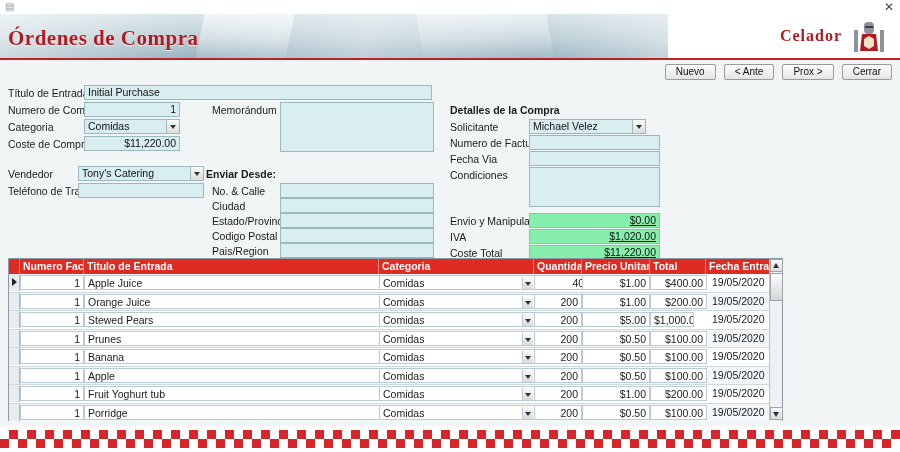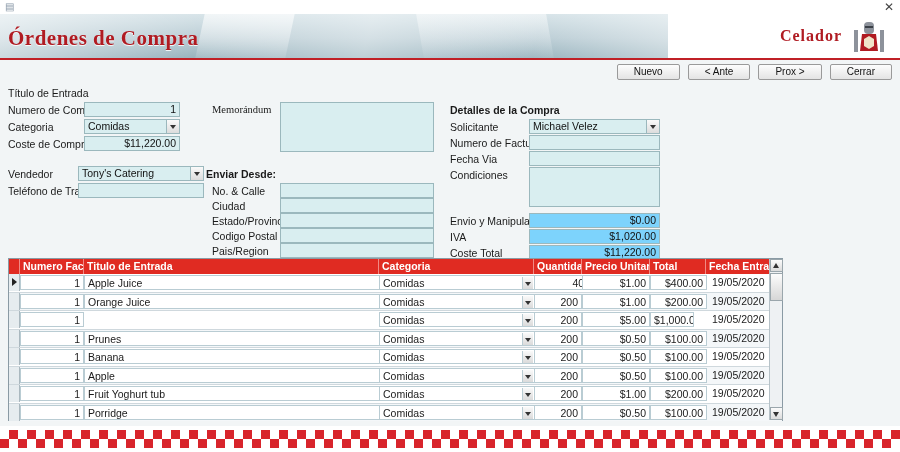--- a/index.html
+++ b/index.html
@@ -117,21 +117,21 @@
     position: absolute;
     right: 8px; top: 64px;
     height: 18px;
   }
   .tb-btn {
     display: inline-block;
     height: 16px;
     line-height: 14px;
     min-width: 42px;
     margin-left: 5px;
-    padding: 0 16px;
+    padding: 0 10px;
     font-size: 10px;
     text-align: center;
     color: #111;
     background: linear-gradient(180deg,#fdfdfd,#e4e4e4);
     border: 1px solid #9a9a9a;
     border-radius: 2px;
     cursor: pointer;
     box-sizing: border-box;
   }
   
@@ -155,21 +155,21 @@
     height: 15px;
     background: #d9eef0;
     border: 1px solid #9bb8bd;
     font-size: 10.5px;
     line-height: 13px;
     padding: 0 3px;
     color: #111;
     overflow: hidden;
     white-space: nowrap;
   }
-  .fld.white { background: #7dd3fc; }
+  .fld.white { background: #86efac; text-decoration: underline; }
   .fld.num { text-align: right; }
   .fld.area { height: 46px; }
   .combo {
     position: absolute;
     box-sizing: border-box;
     height: 15px;
     background: #d9eef0;
     border: 1px solid #9bb8bd;
     font-size: 10.5px;
     line-height: 13px;
@@ -368,20 +368,21 @@
   <div class="toolbar">
     <span class="tb-btn">Nuevo</span>
     <span class="tb-btn">&lt; Ante</span>
     <span class="tb-btn">Prox &gt;</span>
     <span class="tb-btn">Cerrar</span>
   </div>
 
   <div class="form">
 
     <div class="lbl" style="left:8px; top:3px;">Título de Entrada</div>
+    <div class="fld" style="left:84px; top:1px; width:348px;">Initial Purchase</div>
 
     <div class="lbl" style="left:8px; top:20px;">Numero de Compra</div>
     <div class="fld num" style="left:84px; top:18px; width:96px;">1</div>
 
     <div class="lbl" style="left:8px; top:37px;">Categoria</div>
     <div class="combo" style="left:84px; top:35px; width:96px;">
       <span>Comidas</span>
       <span class="arrow"></span>
     </div>
 
@@ -390,21 +391,21 @@
 
     <div class="lbl" style="left:8px; top:84px;">Vendedor</div>
     <div class="combo" style="left:78px; top:82px; width:126px;">
       <span>Tony's Catering</span>
       <span class="arrow"></span>
     </div>
 
     <div class="lbl" style="left:8px; top:101px;">Teléfono de Trabajo</div>
     <div class="fld" style="left:78px; top:99px; width:126px;"></div>
 
-    <div class="lbl" style="left:212px; top:20px;font-family:Liberation Serif, serif;">Memorándum</div>
+    <div class="lbl" style="left:212px; top:20px;">Memorándum</div>
     <div class="fld area" style="left:280px; top:18px; width:154px; height:50px;"></div>
 
     <div class="lbl bold" style="left:206px; top:84px;">Enviar Desde:</div>
 
     <div class="lbl" style="left:212px; top:101px;">No. &amp; Calle</div>
     <div class="fld" style="left:280px; top:99px; width:154px;"></div>
 
     <div class="lbl" style="left:212px; top:116px;">Ciudad</div>
     <div class="fld" style="left:280px; top:114px; width:154px;"></div>
 
@@ -413,21 +414,21 @@
 
     <div class="lbl" style="left:212px; top:146px;">Codigo Postal</div>
     <div class="fld" style="left:280px; top:144px; width:154px;"></div>
 
     <div class="lbl" style="left:212px; top:161px;">Pais/Region</div>
     <div class="fld" style="left:280px; top:159px; width:154px;"></div>
 
     <div class="lbl bold" style="left:450px; top:20px;">Detalles de la Compra</div>
 
     <div class="lbl" style="left:450px; top:37px;">Solicitante</div>
-    <div class="combo" style="left:529px; top:35px; width:131px;">
+    <div class="combo" style="left:529px; top:35px; width:117px;">
       <span>Michael Velez</span>
       <span class="arrow"></span>
     </div>
 
     <div class="lbl" style="left:450px; top:53px;">Numero de Factura</div>
     <div class="fld" style="left:529px; top:51px; width:131px;"></div>
 
     <div class="lbl" style="left:450px; top:69px;">Fecha Via</div>
     <div class="fld" style="left:529px; top:67px; width:131px;"></div>
 
@@ -478,20 +479,21 @@
         <div class="cell" style="left:370px; width:156px;">Comidas<span class="cellcombo"></span></div>
         <div class="cell num" style="left:525px; width:48px;">200</div>
         <div class="cell num" style="left:573px; width:68px;">$1.00</div>
         <div class="cell num" style="left:641px; width:57px;">$200.00</div>
         <div class="cell plain" style="left:700px; width:72px;">19/05/2020</div>
       </div>
 
       <div class="row">
         <div class="cell sel"></div>
         <div class="cell num" style="left:11px; width:64px;">1</div>
+        <div class="cell" style="left:75px; width:296px;">Stewed Pears</div>
         <div class="cell" style="left:370px; width:156px;">Comidas<span class="cellcombo"></span></div>
         <div class="cell num" style="left:525px; width:48px;">200</div>
         <div class="cell num" style="left:573px; width:68px;">$5.00</div>
         <div class="cell num" style="left:641px; width:44px;">$1,000.00</div>
         <div class="cell plain" style="left:700px; width:72px;">19/05/2020</div>
       </div>
 
       <div class="row alt">
         <div class="cell sel"></div>
         <div class="cell num" style="left:11px; width:64px;">1</div>

